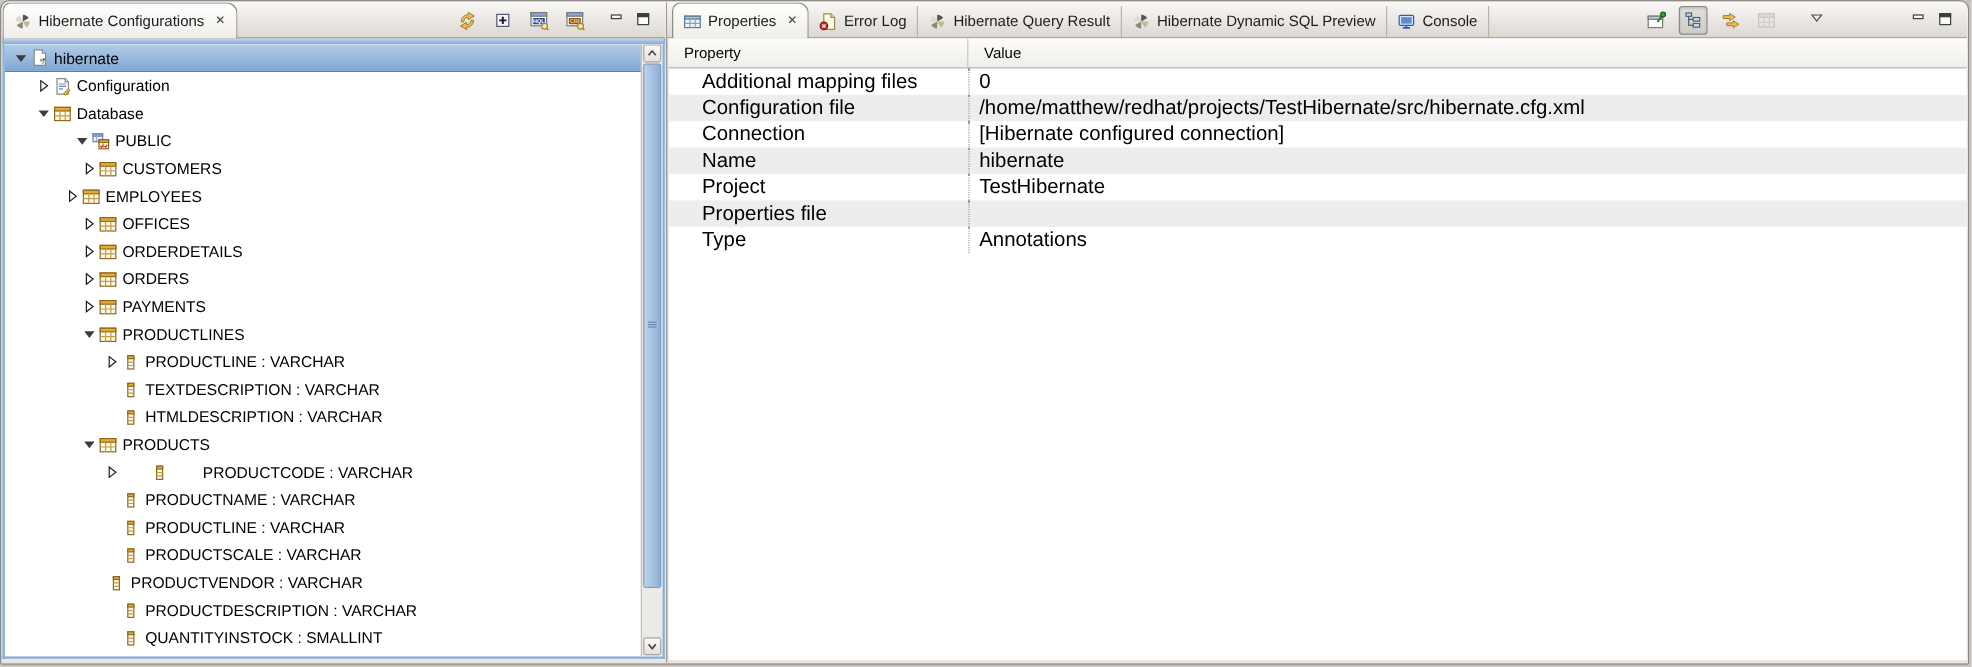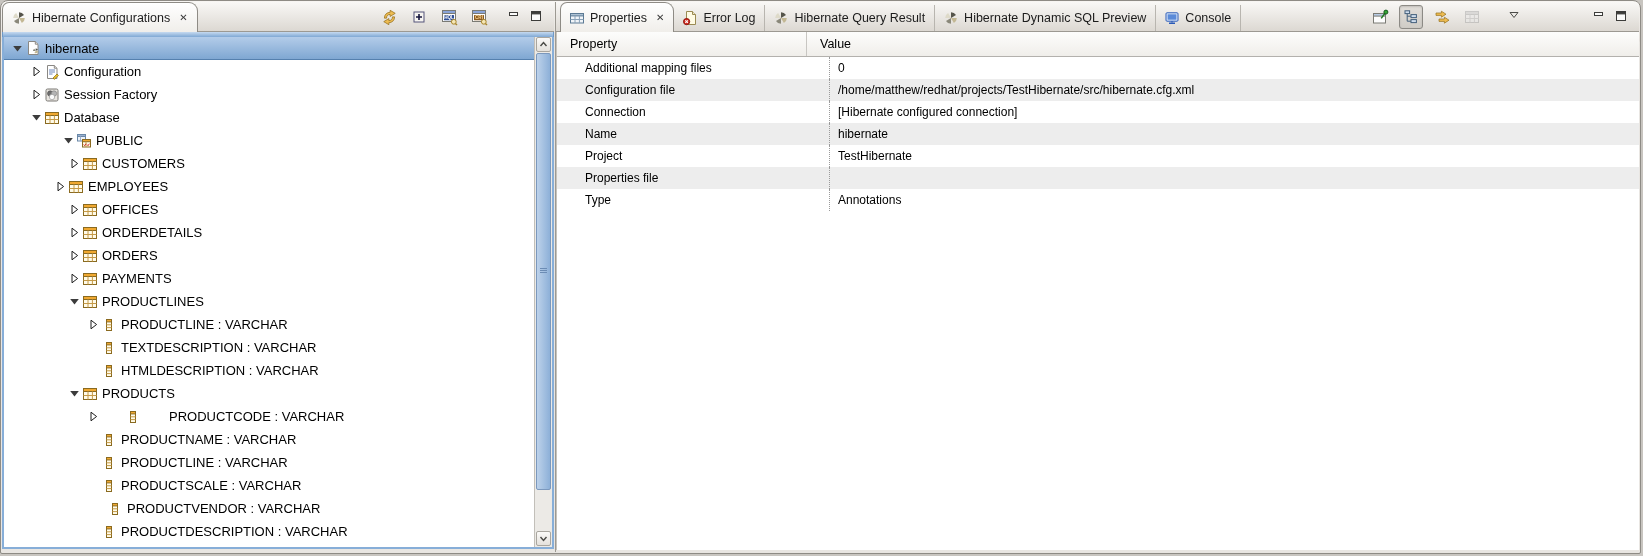--- a/index.html
+++ b/index.html
@@ -134,21 +134,21 @@
   .props-header{
     display:flex;height:24px;align-items:center;
     background:linear-gradient(#fdfdfc,#f0eeea);
     border-bottom:1px solid #b3b1ad;
     font-size:12.5px;color:#000;
   }
   .ph-cell{box-sizing:border-box;padding-left:13px;}
   .ph-prop{width:250px;border-right:1px solid #c8c6c2;height:100%;display:flex;align-items:center;}
   .prow{
     display:flex;height:22px;align-items:center;
-    font-size:12px;color:#000;gap:22px;
+    font-size:17px;color:#000;
   }
   .prow.alt{background:#ededed;}
   .p-name{width:250px;box-sizing:border-box;padding-left:28px;flex:0 0 250px;
           white-space:nowrap;overflow:hidden;}
   .p-val{flex:1;box-sizing:border-box;padding-left:8px;
          border-left:1px dotted #9a9a9a;height:100%;display:flex;align-items:center;
          white-space:nowrap;overflow:hidden;}
 </style>
 </head>
 <body>
@@ -264,36 +264,20 @@
     <line x1="5" y1="8" x2="11" y2="8" stroke="#6c86bc"></line>
     <line x1="5" y1="10" x2="8.5" y2="10" stroke="#6c86bc"></line>
     <path d="M9 14 L13 10 L14.4 11.4 L10.4 15.4 Z" fill="#e8c030" stroke="#8a6a10" stroke-width=".7"></path>
               </svg>
             </span>
             <span class="tree-label">Configuration</span>
           </div>
           <div class="tree-row" style="padding-left: 25px;">
             <span class="tw">
               <svg width="11" height="11" viewBox="0 0 11 11">
-                <path d="M3 1.2 L8.6 5.5 L3 9.8 Z" fill="#fff" stroke="#1c1c1c" stroke-width="1"></path>
-              </svg>
-            </span>
-            <span class="icon16">
-              <svg width="16" height="16" viewBox="0 0 16 16">
-    <rect x="2" y="2" width="12" height="12" rx="1.5" fill="#e9e6e1" stroke="#7a7874"></rect>
-    <circle cx="6.2" cy="6.5" r="2.7" fill="#6e6e6e" stroke="#4c4c4c" stroke-width=".6"></circle>
-    <circle cx="10" cy="6.5" r="2.7" fill="#b4b4b4" stroke="#7c7c7c" stroke-width=".6"></circle>
-    <circle cx="8" cy="10" r="2.7" fill="#fbfbfb" stroke="#8c8c8c" stroke-width=".6"></circle>
-              </svg>
-            </span>
-            <span class="tree-label">Session Factory</span>
-          </div>
-          <div class="tree-row" style="padding-left: 25px;">
-            <span class="tw">
-              <svg width="11" height="11" viewBox="0 0 11 11">
                 <path d="M1.2 3 L9.8 3 L5.5 8.6 Z" fill="#3c3c3c"></path>
               </svg>
             </span>
             <span class="icon16">
               <svg width="16" height="16" viewBox="0 0 16 16">
     <rect x="1.5" y="2.5" width="13" height="11" fill="#fffbe9" stroke="#8a6a20"></rect>
     <rect x="1.5" y="2.5" width="13" height="3" fill="#f0a830" stroke="#8a6a20"></rect>
     <line x1="6" y1="5.5" x2="6" y2="13.5" stroke="#c59a48"></line>
     <line x1="10.4" y1="5.5" x2="10.4" y2="13.5" stroke="#c59a48"></line>
     <line x1="1.5" y1="9.5" x2="14.5" y2="9.5" stroke="#c59a48"></line>
@@ -542,21 +526,21 @@
             <span class="icon16">
               <svg width="16" height="16" viewBox="0 0 16 16">
     <rect x="5.5" y="2.5" width="5" height="11" fill="#fffbe9" stroke="#8a6a20"></rect>
     <rect x="5.5" y="2.5" width="5" height="2.4" fill="#f0a830" stroke="#8a6a20"></rect>
     <line x1="5.5" y1="7.8" x2="10.5" y2="7.8" stroke="#c59a48"></line>
     <line x1="5.5" y1="10.6" x2="10.5" y2="10.6" stroke="#c59a48"></line>
               </svg>
             </span>
             <span class="tree-label">PRODUCTSCALE : VARCHAR</span>
           </div>
-          <div class="tree-row" style="padding-left: 88px;">
+          <div class="tree-row" style="padding-left: 70px;">
             <span class="tw"></span>
             <span class="icon16">
               <svg width="16" height="16" viewBox="0 0 16 16">
     <rect x="5.5" y="2.5" width="5" height="11" fill="#fffbe9" stroke="#8a6a20"></rect>
     <rect x="5.5" y="2.5" width="5" height="2.4" fill="#f0a830" stroke="#8a6a20"></rect>
     <line x1="5.5" y1="7.8" x2="10.5" y2="7.8" stroke="#c59a48"></line>
     <line x1="5.5" y1="10.6" x2="10.5" y2="10.6" stroke="#c59a48"></line>
               </svg>
             </span>
             <span class="tree-label">PRODUCTVENDOR : VARCHAR</span>

